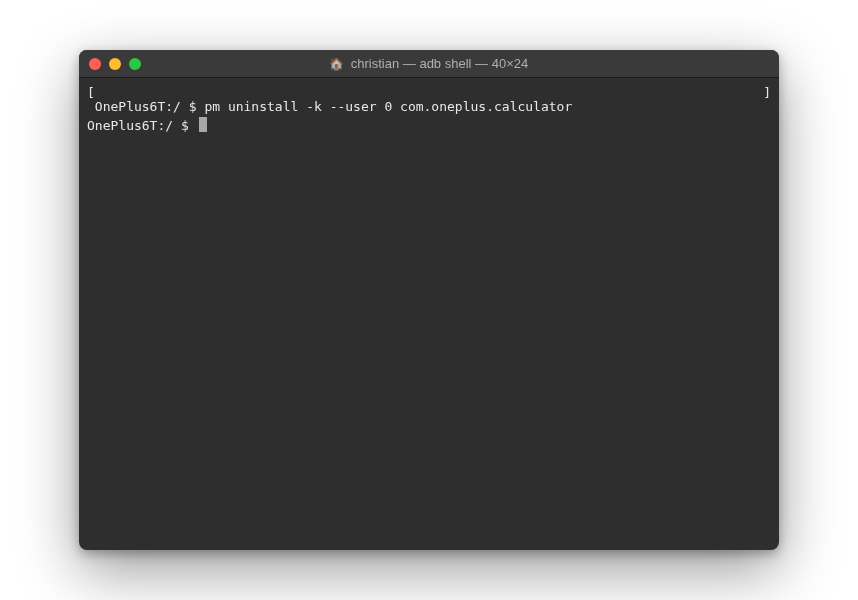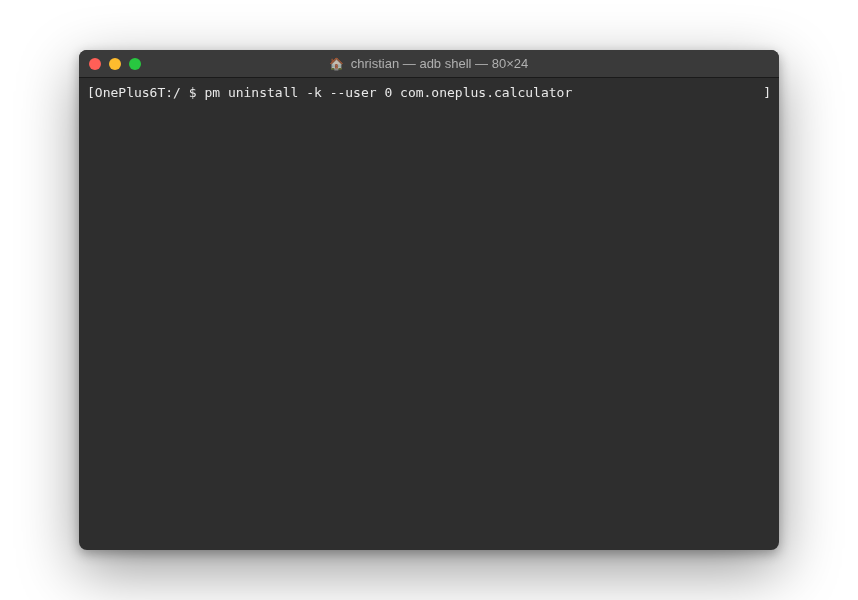--- a/index.html
+++ b/index.html
@@ -88,20 +88,21 @@
       line-height: 1.45;
     }
     
     .terminal-line {
       white-space: pre;
       display: flex;
     }
     
     .line-content {
       flex: 0 0 auto;
+      margin-top: 14px;
     }
     
     .line-bracket-left {
       flex: 0 0 auto;
     }
     
     .line-bracket-right {
       margin-left: auto;
     }
     
@@ -119,23 +120,26 @@
 
 <div class="terminal-window">
   <div class="titlebar">
     <div class="traffic-lights">
       <div class="traffic-light traffic-close"></div>
       <div class="traffic-light traffic-minimize"></div>
       <div class="traffic-light traffic-maximize"></div>
     </div>
     <div class="title-text">
       <span class="home-icon">🏠</span>
-      <span>christian — adb shell — 80×24</span>
+      <span>christian — adb shell — 40×24</span>
     </div>
   </div>
   <div class="terminal-body">
     <div class="terminal-line">
       <span class="line-bracket-left">[</span>
       <span class="line-content">OnePlus6T:/ $ pm uninstall -k --user 0 com.oneplus.calculator</span>
       <span class="line-bracket-right">]</span>
     </div>
+    <div class="terminal-line">
+      <span>OnePlus6T:/ $ </span><span class="cursor-block"></span>
+    </div>
   </div>
 </div>
 
 </body></html>

